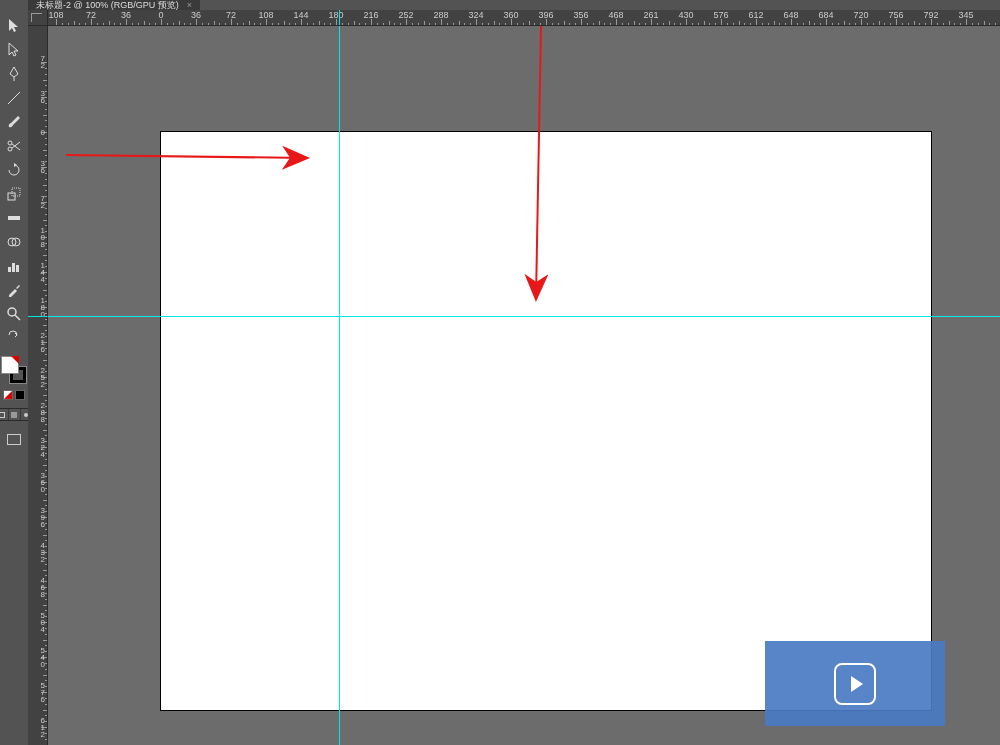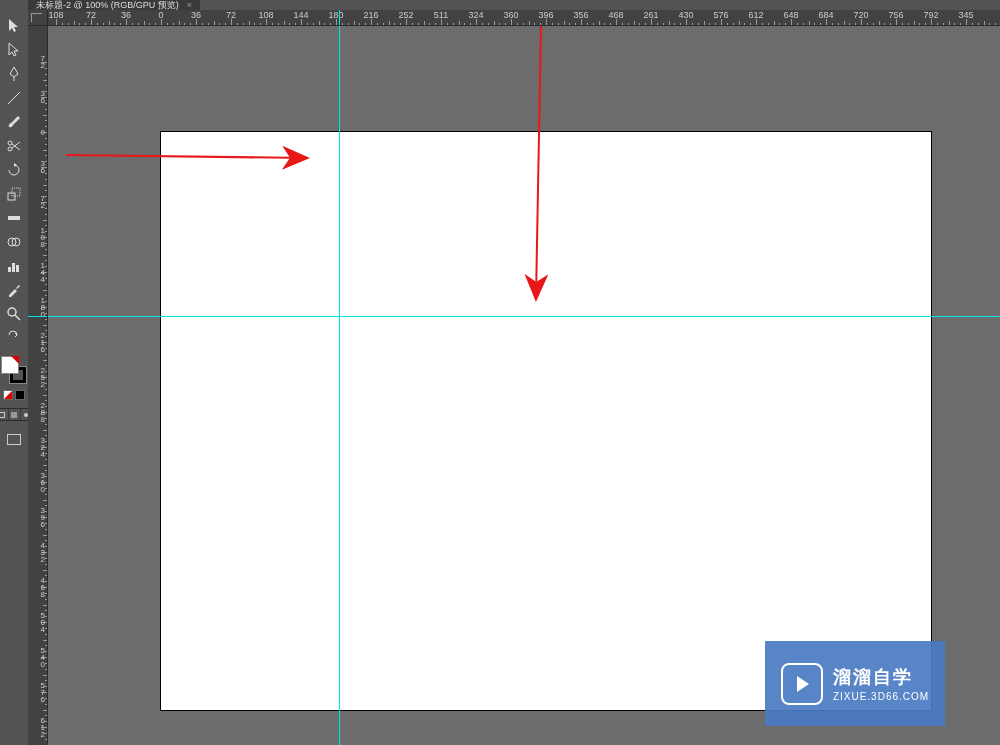--- a/index.html
+++ b/index.html
@@ -490,21 +490,21 @@
     <div class="ruler-tick-major ruler-h-tick" style="left: 346.333px; height: 2px;"></div>
     <div class="ruler-tick-major ruler-h-tick" style="left: 352.167px; height: 2px;"></div>
     <div class="ruler-tick-major ruler-h-tick" style="left: 358px;"></div>
     <div class="ruler-h-label" style="left: 358px;">252</div>
     <div class="ruler-tick-major ruler-h-tick" style="left: 363.833px; height: 2px;"></div>
     <div class="ruler-tick-major ruler-h-tick" style="left: 369.667px; height: 2px;"></div>
     <div class="ruler-tick-major ruler-h-tick" style="left: 375.5px; height: 4px;"></div>
     <div class="ruler-tick-major ruler-h-tick" style="left: 381.333px; height: 2px;"></div>
     <div class="ruler-tick-major ruler-h-tick" style="left: 387.167px; height: 2px;"></div>
     <div class="ruler-tick-major ruler-h-tick" style="left: 393px;"></div>
-    <div class="ruler-h-label" style="left: 393px;">511</div>
+    <div class="ruler-h-label" style="left: 393px;">288</div>
     <div class="ruler-tick-major ruler-h-tick" style="left: 398.833px; height: 2px;"></div>
     <div class="ruler-tick-major ruler-h-tick" style="left: 404.667px; height: 2px;"></div>
     <div class="ruler-tick-major ruler-h-tick" style="left: 410.5px; height: 4px;"></div>
     <div class="ruler-tick-major ruler-h-tick" style="left: 416.333px; height: 2px;"></div>
     <div class="ruler-tick-major ruler-h-tick" style="left: 422.167px; height: 2px;"></div>
     <div class="ruler-tick-major ruler-h-tick" style="left: 428px;"></div>
     <div class="ruler-h-label" style="left: 428px;">324</div>
     <div class="ruler-tick-major ruler-h-tick" style="left: 433.833px; height: 2px;"></div>
     <div class="ruler-tick-major ruler-h-tick" style="left: 439.667px; height: 2px;"></div>
     <div class="ruler-tick-major ruler-h-tick" style="left: 445.5px; height: 4px;"></div>
@@ -837,17 +837,13 @@
         <path d="M0 0 L14 6 L0 12 L4 6 Z" fill="#e81818"></path>
       </marker>
     </defs>
     <line x1="18" y1="129" x2="258" y2="132" stroke="#e81818" stroke-width="2" marker-end="url(#ah)"></line>
     <line x1="493" y1="0" x2="488" y2="272" stroke="#e81818" stroke-width="2" marker-end="url(#ah)"></line>
   </svg>
 </div>
 
 <div class="watermark">
   <div class="wm-icon"></div>
-  <div class="wm-text">
-    <div class="wm-title">溜溜自学</div>
-    <div class="wm-sub">ZIXUE.3D66.COM</div>
-  </div>
 </div>
 
 </body></html>

